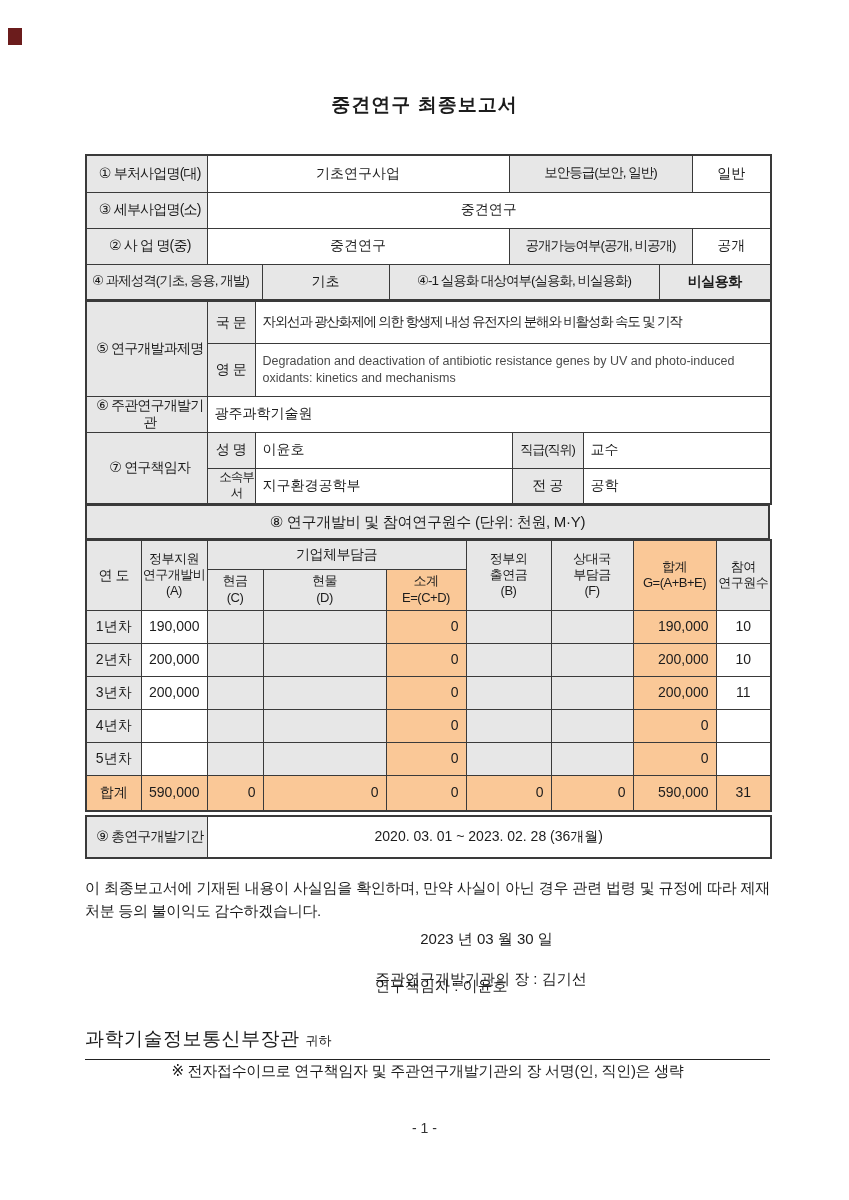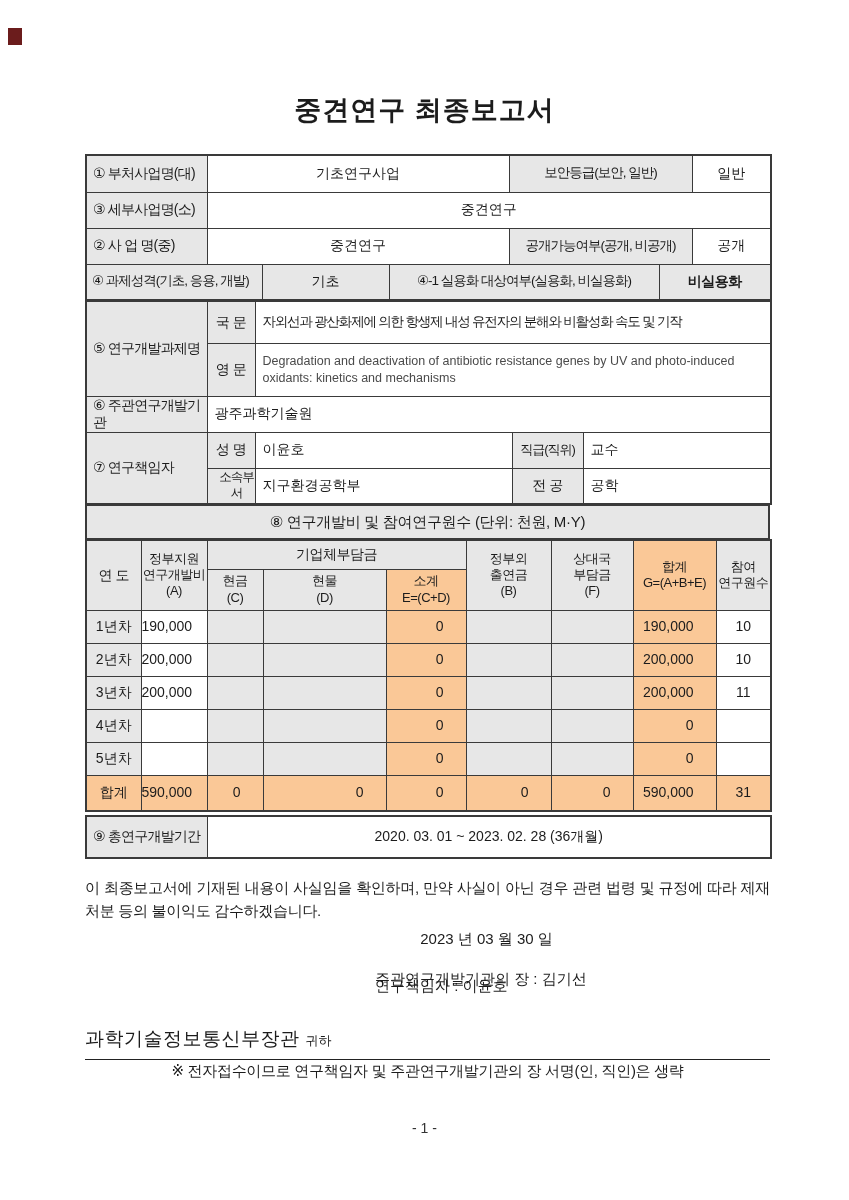--- a/index.html
+++ b/index.html
@@ -11,39 +11,39 @@
   *{margin:0;padding:0;box-sizing:border-box;}
   html,body{background:#ffffff;}
   body{
     width:849px;height:1200px;position:relative;
     font-family:"Liberation Sans","DejaVu Sans",sans-serif;
     color:var(--ink);
   }
   .corner-mark{position:absolute;left:8px;top:28px;width:14px;height:17px;background:#6b1c1c;}
   .doc-title{
     position:absolute;left:0;top:92px;width:849px;text-align:center;
-    font-size:27px;font-weight:bold;letter-spacing:1px;
+    font-size:19px;font-weight:bold;letter-spacing:1px;
   }
   .content{position:absolute;left:85px;top:155px;width:685px;}
   table{border-collapse:collapse;table-layout:fixed;width:685px;}
   .doc-table{border:2px solid var(--line);margin-top:-1px;}
   td,th{
     border:1px solid var(--line);
     font-size:14px;font-weight:normal;vertical-align:middle;
     text-align:center;overflow:hidden;line-height:1.25;
   }
-  .lab{background:var(--gray);text-align:left;padding-left:6px;letter-spacing:-0.8px;}
+  .lab{background:var(--gray);text-align:center;padding-left:6px;letter-spacing:-0.8px;}
   .lab2{background:var(--gray);letter-spacing:-1px;font-size:13.5px;}
   .sub{background:var(--gray);letter-spacing:-0.5px;}
   .val-l{text-align:left;padding-left:7px;}
   .kr-title{text-align:left;padding-left:7px;letter-spacing:-1.2px;font-size:13.5px;white-space:nowrap;}
   .en-title{text-align:left;padding:3px 7px;font-size:12.5px;color:#4a4a4a;line-height:1.35;}
   .gray{background:var(--gray);}
   .orange{background:var(--orange);}
-  .num{text-align:right;padding-right:22px;}
+  .num{text-align:right;padding-right:7px;}
   .hdr{background:var(--gray);font-size:13px;white-space:pre-line;letter-spacing:-0.5px;}
   .hdr-o{background:var(--orange);font-size:13px;white-space:pre-line;letter-spacing:-0.5px;}
   .sec8{background:var(--gray);font-size:15px;letter-spacing:-0.3px;}
   .statement{
     position:absolute;left:85px;top:864px;width:685px;
     font-size:15px;line-height:1.55;text-align:justify;letter-spacing:-0.3px;margin-top:12px;
   }
   .sig-date{position:absolute;left:85px;top:930px;width:685px;text-align:center;padding-left:118px;font-size:15px;}
   .sig-researcher{position:absolute;left:375px;top:977px;font-size:15px;}
   .sig-head{position:absolute;left:375px;top:970px;font-size:15px;}

